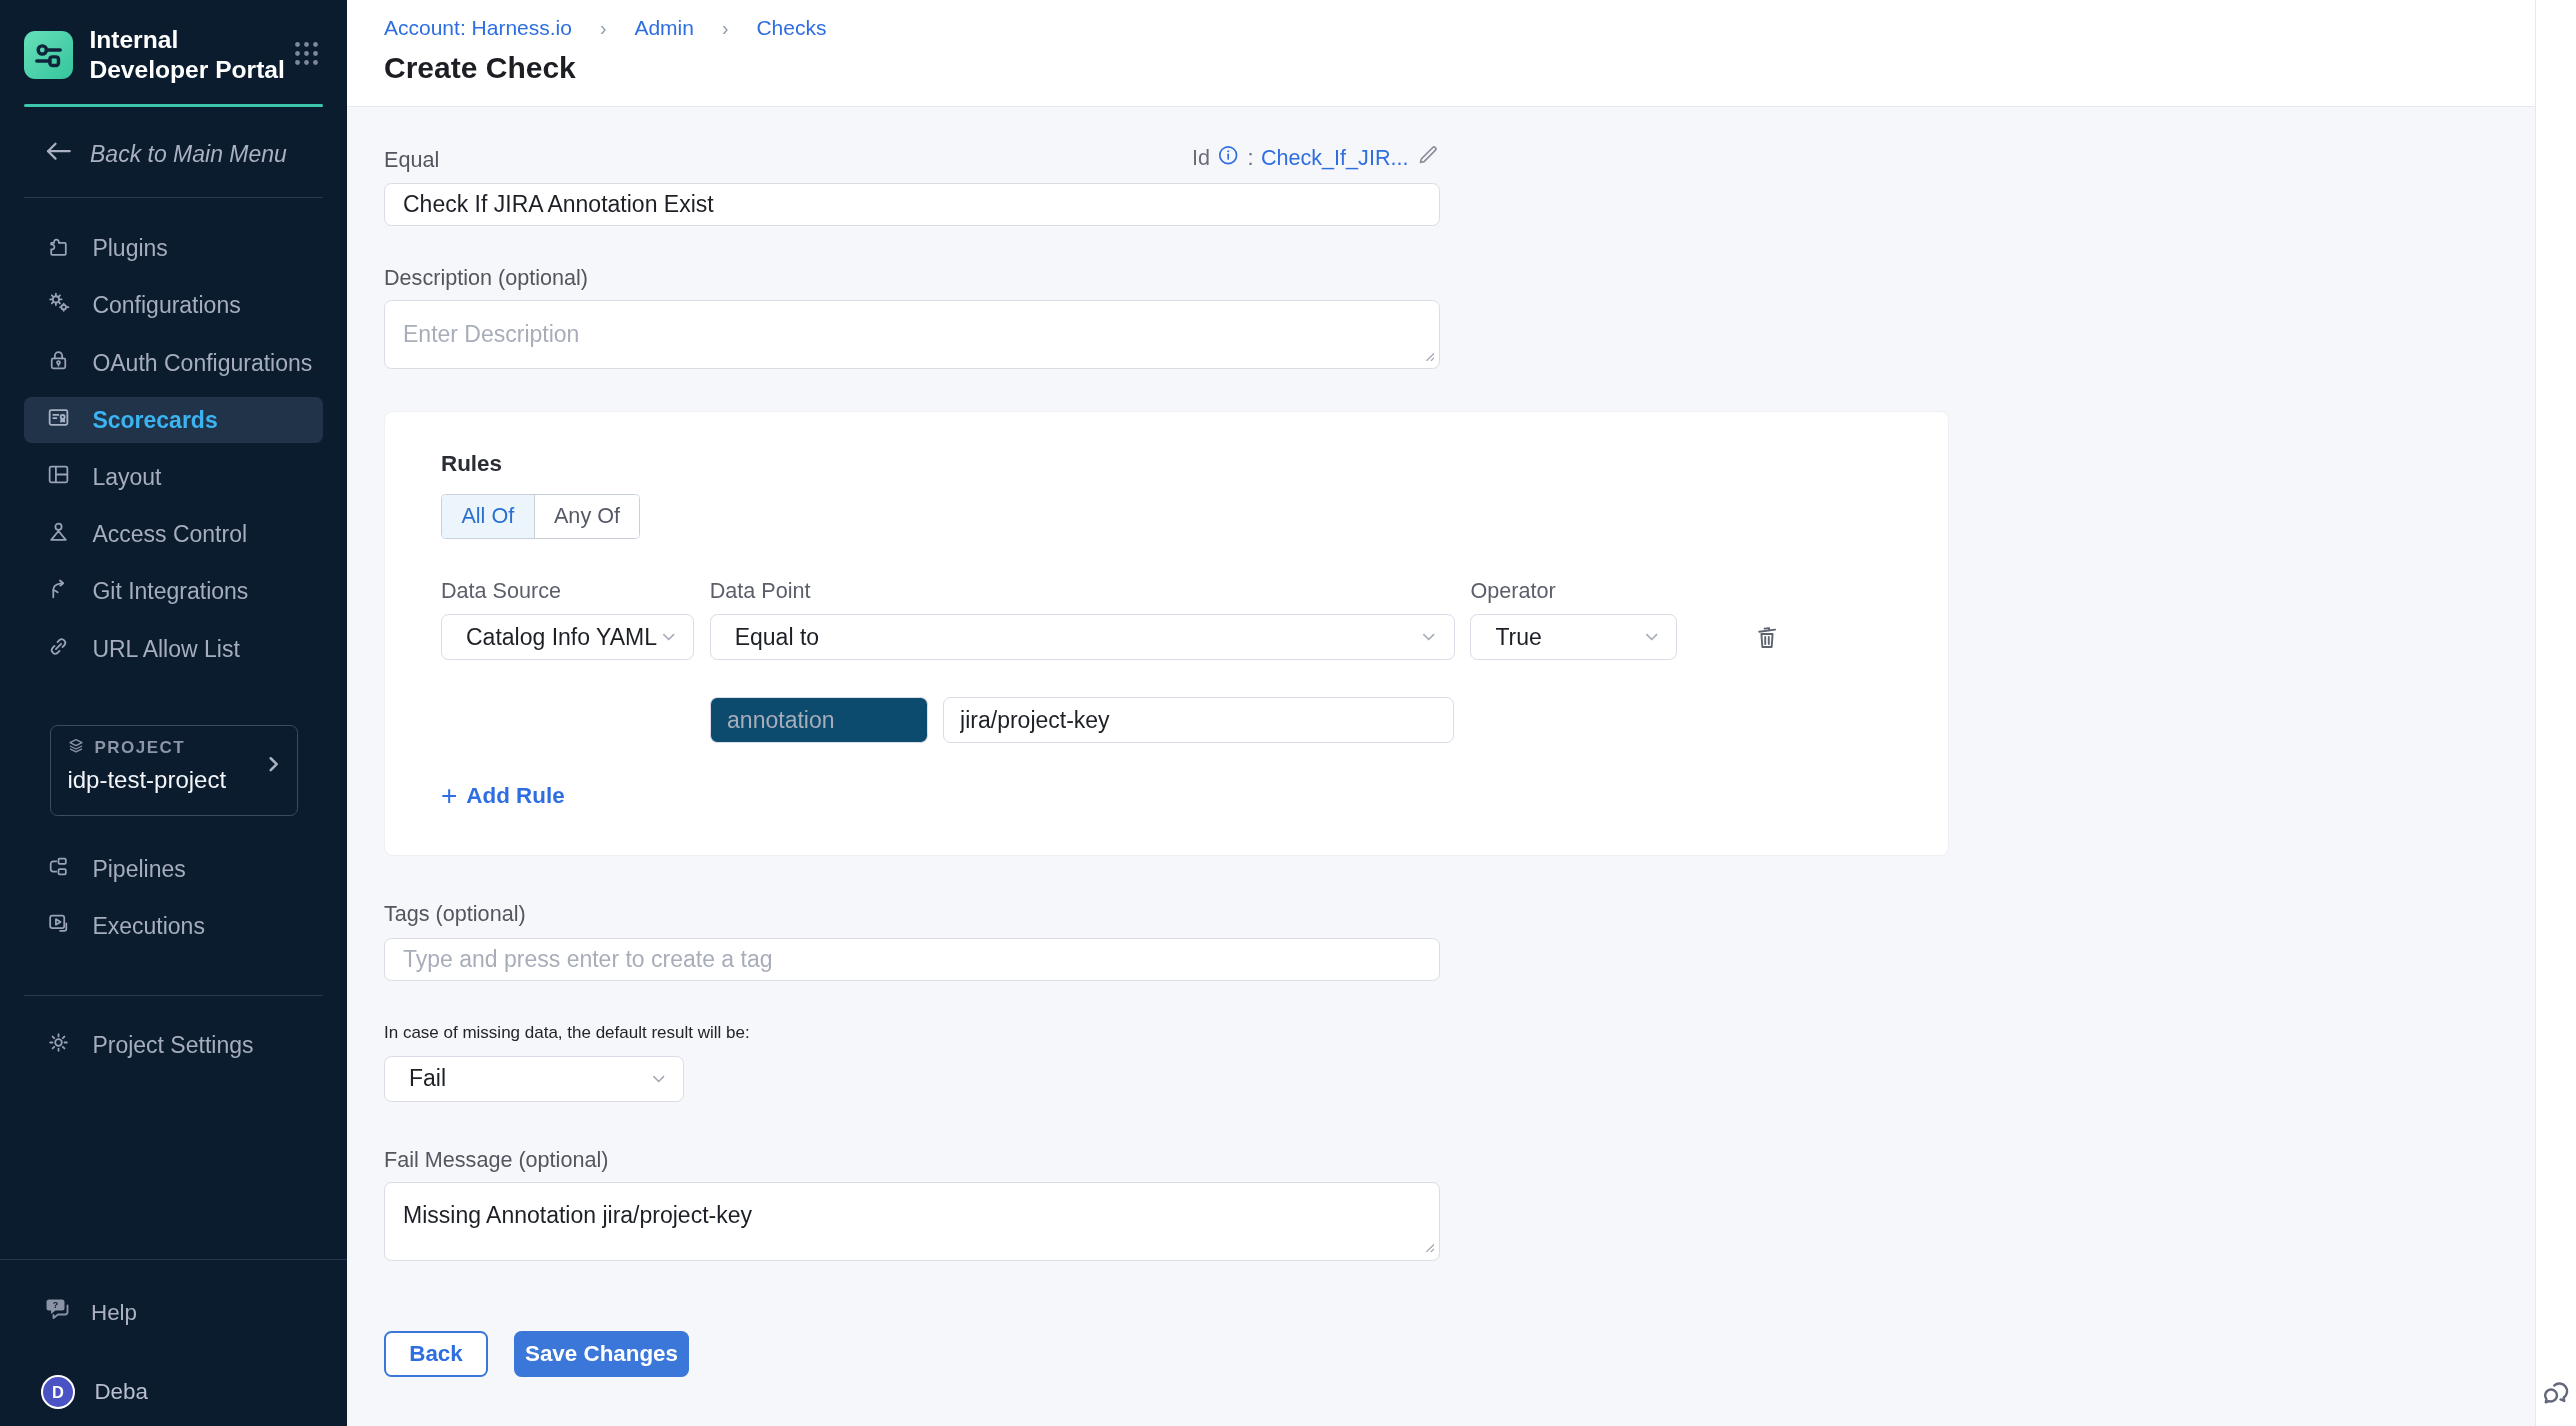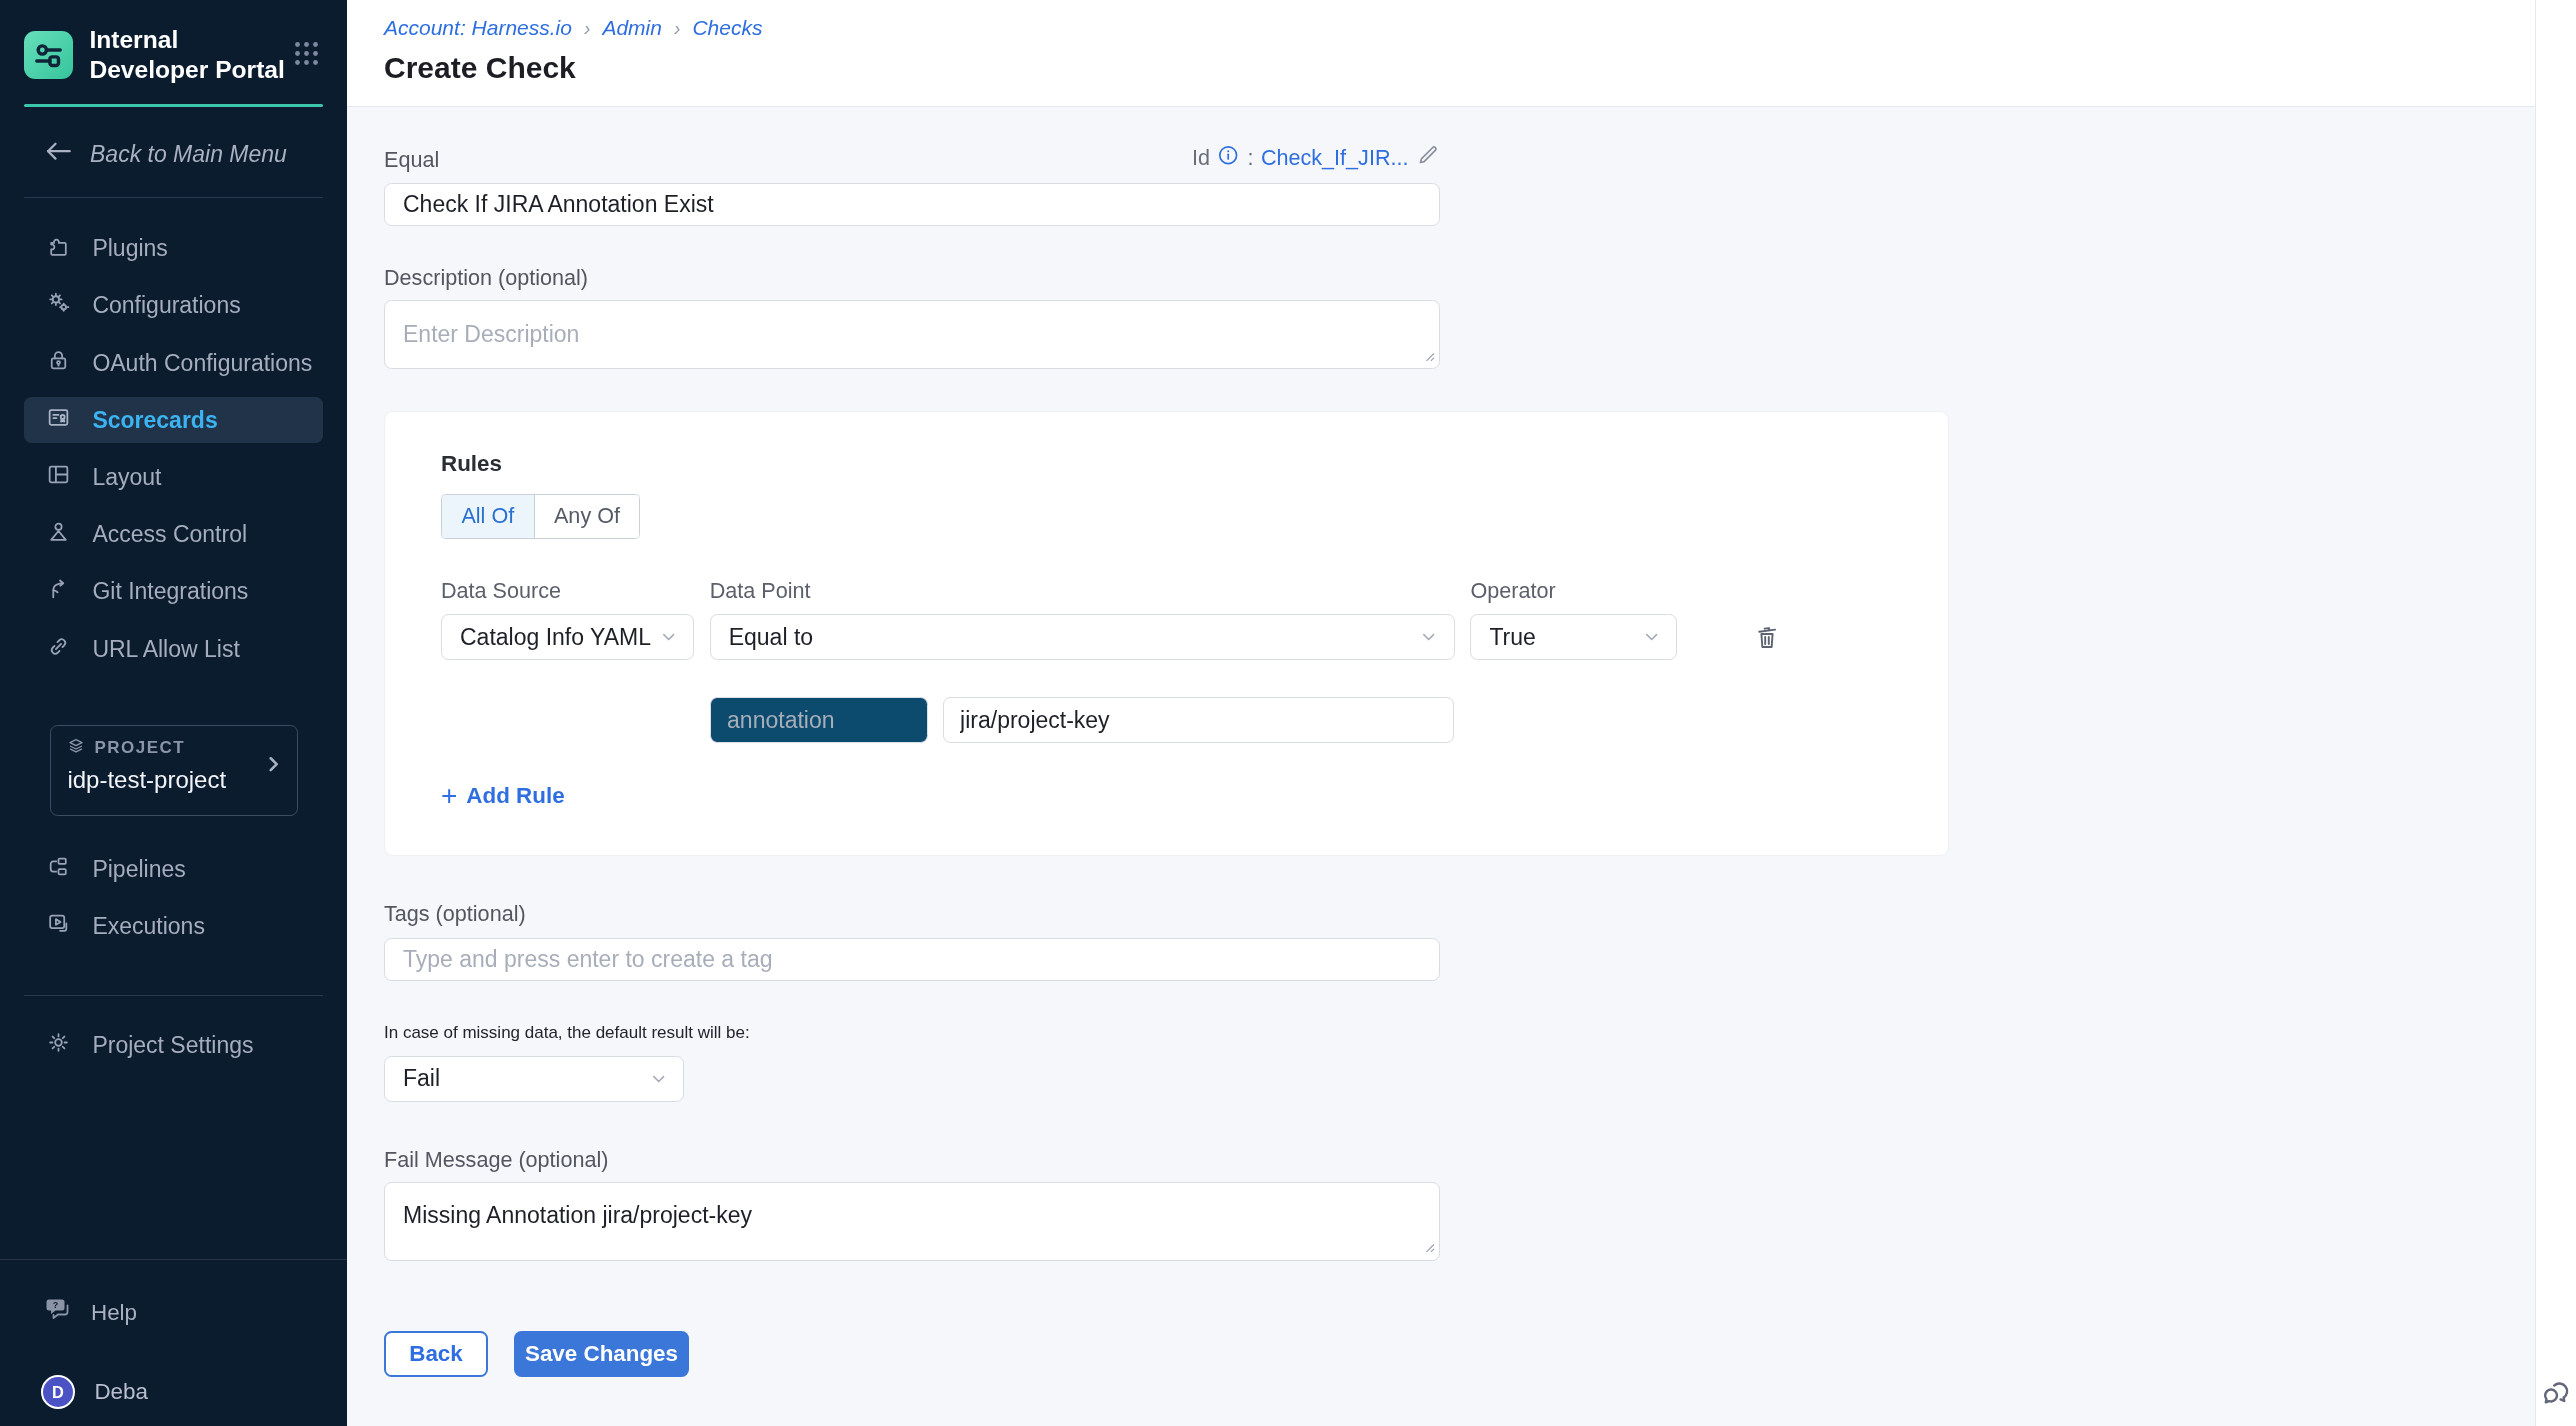--- a/index.html
+++ b/index.html
@@ -56,21 +56,21 @@
   .user-row { display:flex; align-items:center; gap:19.4px; padding-left:41px; margin-top:46px; font-size:22.4px; color:#b9bfcf; cursor:pointer; }
   .avatar {
     width:34px; height:34px; border-radius:50%; background:#4a52c4;
     border:2.2px solid #fff; color:#fff; font-size:16.4px; font-weight:700;
     display:flex; align-items:center; justify-content:center;
   }
 
   
   .main { flex:1; display:flex; flex-direction:column; min-width:0; }
   .page-header { height:107px; background:#fff; border-bottom:1.5px solid #e7e9f0; padding:16.4px 0 0 37px; }
-  .breadcrumb { display:flex; align-items:center; gap:12px; font-size:21px; color:#2e6ee0;font-style:italic; }
+  .breadcrumb { display:flex; align-items:center; gap:28px; font-size:21px; color:#2e6ee0; }
   .breadcrumb .crumb { cursor:pointer; }
   .breadcrumb .sep { color:#8f99ad; font-size:19.4px; }
   .page-title { margin-top:10.4px; font-size:30px; font-weight:700; color:#1c1e24; }
 
   .page-body { flex:1; background:#f6f7fb; padding:36px 0 0 37px; position:relative; }
 
   .field-label { font-size:21.6px; color:#53565f; }
 
   .name-row { display:flex; align-items:flex-end; justify-content:space-between; width:1056px; }
   .id-group { display:flex; align-items:center; gap:7.5px; font-size:21.6px; color:#6a6e79; }
@@ -106,21 +106,21 @@
 
   .rule-grid {
     margin-top:39px; display:grid;
     grid-template-columns:253px 745px 207px 148px 45px;
     column-gap:15.7px; row-gap:0; align-items:center;
   }
   .col-label { font-size:21.6px; color:#5b5f6a; margin-bottom:10.4px; }
   .select {
     height:46px; border:1.5px solid #d9dbe5; border-radius:7.5px; background:#fff;
     display:flex; align-items:center; justify-content:space-between;
-    padding:0 15px 0 18px; font-size:23px; color:#1d2026; cursor:pointer;
+    padding:0 15px 0 24px; font-size:23px; color:#1d2026; cursor:pointer;
   }
   .trash-btn { display:flex; align-items:center; justify-content:center; cursor:pointer; height:46px; }
   .rule-inputs-row { grid-column:2; display:flex; gap:15px; margin-top:37px; }
   input.rule-key {
     width:218px; height:46px; border:1.5px solid #dcdee8; border-radius:7.5px;
     background:#0c4a6e; padding:0 16.4px; font-size:23px; color:#9ba0af; outline:none;
     font-family:"Liberation Sans","DejaVu Sans",sans-serif;
   }
   input.rule-val {
     width:511px; height:46px; border:1.5px solid #d9dbe5; border-radius:7.5px;

